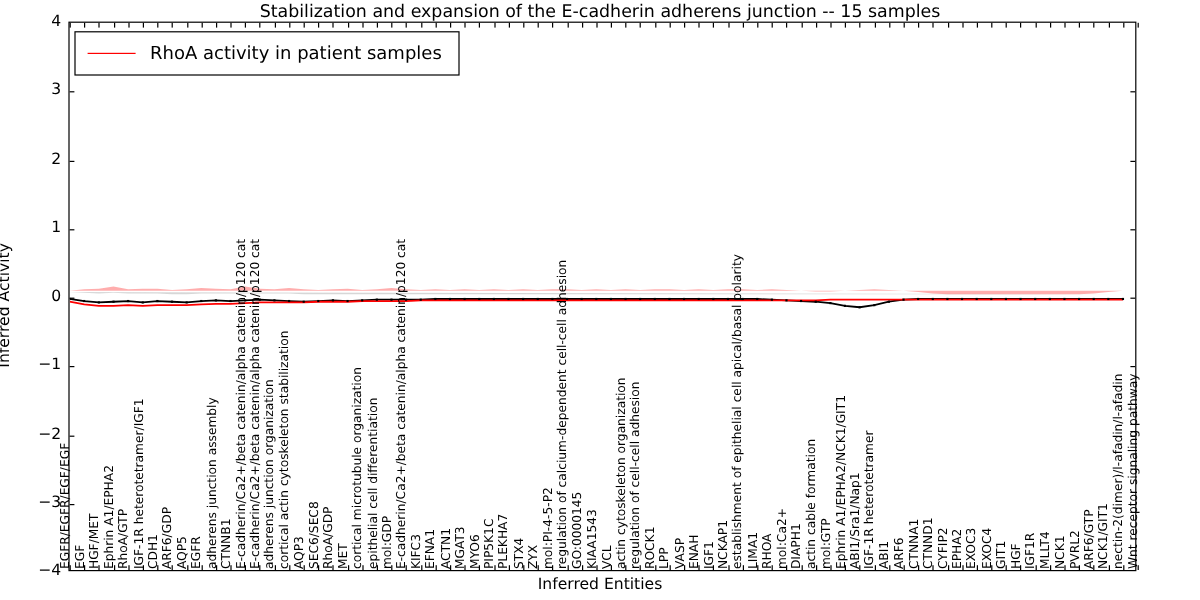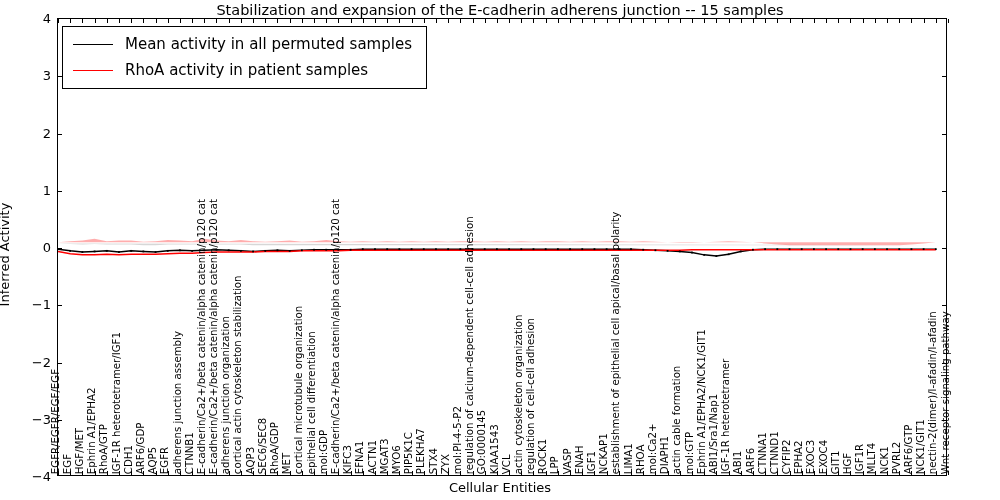--- a/index.html
+++ b/index.html
@@ -62,21 +62,21 @@
   svg{display:block;}
 </style>
 </head>
 <body>
 
 <div id="fig">
 
   <div id="title">Stabilization and expansion of the E-cadherin adherens junction -- 15 samples</div>
 
   <div id="ylabel">Inferred Activity</div>
-  <div id="xlabel">Cellular Entities</div>
+  <div id="xlabel">Inferred Entities</div>
 
   <div id="axes">
     <div id="plotclip">
       <svg id="plotsvg" width="890" height="458">
           <path d="M 0.00 224.42 L 12.19 224.99 L 24.38 225.57 L 36.58 224.99 L 48.77 225.57 L 60.96 225.57 L 73.15 225.57 L 85.34 226.14 L 97.53 226.14 L 109.73 225.57 L 121.92 225.57 L 134.11 225.57 L 146.30 225.57 L 158.49 225.57 L 170.68 225.57 L 182.88 225.57 L 195.07 226.14 L 207.26 226.14 L 219.45 226.14 L 231.64 226.14 L 243.84 226.14 L 256.03 226.14 L 268.22 226.14 L 280.41 226.14 L 292.60 226.14 L 304.79 226.14 L 316.99 226.14 L 329.18 226.14 L 341.37 226.14 L 353.56 226.14 L 365.75 226.14 L 377.95 226.14 L 390.14 226.14 L 402.33 226.14 L 414.52 226.14 L 426.71 226.14 L 438.90 226.14 L 451.10 226.14 L 463.29 226.14 L 475.48 226.14 L 487.67 226.14 L 499.86 226.14 L 512.05 226.14 L 524.25 226.14 L 536.44 226.14 L 548.63 226.14 L 560.82 226.14 L 573.01 226.14 L 585.21 226.14 L 597.40 226.14 L 609.59 226.14 L 621.78 226.14 L 633.97 226.14 L 646.16 226.14 L 658.36 226.14 L 670.55 226.14 L 682.74 226.14 L 694.93 226.14 L 707.12 226.14 L 719.32 226.14 L 731.51 226.14 L 743.70 226.14 L 755.89 226.14 L 768.08 226.14 L 780.27 226.14 L 792.47 226.14 L 804.66 226.14 L 816.85 226.14 L 829.04 226.14 L 841.23 226.14 L 853.42 226.14 L 865.62 226.14 L 877.81 226.14 L 890.00 NaN L 890.00 NaN L 877.81 234.72 L 865.62 234.15 L 853.42 233.58 L 841.23 233.58 L 829.04 233.58 L 816.85 233.58 L 804.66 233.58 L 792.47 233.58 L 780.27 233.58 L 768.08 233.58 L 755.89 233.58 L 743.70 233.58 L 731.51 233.58 L 719.32 233.58 L 707.12 233.58 L 694.93 234.72 L 682.74 238.16 L 670.55 243.88 L 658.36 247.32 L 646.16 248.47 L 633.97 246.17 L 621.78 243.88 L 609.59 241.59 L 597.40 239.31 L 585.21 237.02 L 573.01 235.87 L 560.82 235.30 L 548.63 235.30 L 536.44 235.30 L 524.25 235.30 L 512.05 235.30 L 499.86 235.30 L 487.67 235.30 L 475.48 235.30 L 463.29 235.30 L 451.10 235.30 L 438.90 235.30 L 426.71 235.30 L 414.52 235.30 L 402.33 235.30 L 390.14 235.30 L 377.95 235.30 L 365.75 235.30 L 353.56 235.30 L 341.37 235.30 L 329.18 235.30 L 316.99 235.30 L 304.79 235.30 L 292.60 235.87 L 280.41 235.87 L 268.22 235.87 L 256.03 235.87 L 243.84 236.44 L 231.64 237.02 L 219.45 236.44 L 207.26 237.02 L 195.07 237.59 L 182.88 237.02 L 170.68 236.44 L 158.49 235.87 L 146.30 236.44 L 134.11 237.02 L 121.92 236.44 L 109.73 237.02 L 97.53 238.16 L 85.34 237.59 L 73.15 237.02 L 60.96 238.16 L 48.77 237.02 L 36.58 237.59 L 24.38 238.16 L 12.19 237.02 L 0.00 235.87 Z" fill="#9a9a9a" fill-opacity="0.40" stroke="none"></path>
           <path d="M 0.00 223.28 L 12.19 222.13 L 24.38 221.56 L 36.58 219.84 L 48.77 222.13 L 60.96 221.56 L 73.15 221.56 L 85.34 222.70 L 97.53 222.13 L 109.73 220.99 L 121.92 221.56 L 134.11 222.13 L 146.30 219.84 L 158.49 221.56 L 170.68 222.13 L 182.88 220.99 L 195.07 222.13 L 207.26 222.70 L 219.45 222.13 L 231.64 221.56 L 243.84 222.70 L 256.03 222.13 L 268.22 220.99 L 280.41 222.13 L 292.60 222.70 L 304.79 222.13 L 316.99 222.70 L 329.18 222.13 L 341.37 222.70 L 353.56 222.13 L 365.75 222.70 L 377.95 222.13 L 390.14 222.70 L 402.33 222.13 L 414.52 222.13 L 426.71 222.70 L 438.90 222.13 L 451.10 222.70 L 463.29 222.13 L 475.48 222.70 L 487.67 222.13 L 499.86 222.13 L 512.05 222.70 L 524.25 222.13 L 536.44 222.70 L 548.63 222.13 L 560.82 222.13 L 573.01 222.70 L 585.21 222.13 L 597.40 222.70 L 609.59 223.28 L 621.78 223.85 L 633.97 223.85 L 646.16 223.28 L 658.36 222.70 L 670.55 222.13 L 682.74 222.70 L 694.93 223.28 L 707.12 224.42 L 719.32 225.57 L 731.51 226.14 L 743.70 226.14 L 755.89 226.14 L 768.08 226.14 L 780.27 226.14 L 792.47 226.14 L 804.66 226.14 L 816.85 226.14 L 829.04 226.14 L 841.23 226.14 L 853.42 225.57 L 865.62 224.42 L 877.81 223.28 L 890.00 NaN L 890.00 NaN L 877.81 237.02 L 865.62 235.87 L 853.42 234.72 L 841.23 234.15 L 829.04 234.15 L 816.85 234.15 L 804.66 234.15 L 792.47 234.15 L 780.27 234.15 L 768.08 234.15 L 755.89 234.15 L 743.70 234.15 L 731.51 234.15 L 719.32 234.72 L 707.12 235.87 L 694.93 237.59 L 682.74 238.73 L 670.55 239.31 L 658.36 238.73 L 646.16 238.16 L 633.97 237.59 L 621.78 238.16 L 609.59 238.73 L 597.40 239.31 L 585.21 239.88 L 573.01 239.31 L 560.82 239.88 L 548.63 239.88 L 536.44 239.31 L 524.25 239.88 L 512.05 239.31 L 499.86 239.88 L 487.67 239.88 L 475.48 239.31 L 463.29 239.88 L 451.10 239.31 L 438.90 239.88 L 426.71 239.31 L 414.52 239.88 L 402.33 239.88 L 390.14 239.31 L 377.95 239.88 L 365.75 239.31 L 353.56 239.88 L 341.37 239.31 L 329.18 239.88 L 316.99 239.31 L 304.79 240.45 L 292.60 239.88 L 280.41 241.02 L 268.22 242.74 L 256.03 241.59 L 243.84 241.02 L 231.64 243.31 L 219.45 242.74 L 207.26 242.17 L 195.07 243.31 L 182.88 245.03 L 170.68 243.88 L 158.49 245.03 L 146.30 248.47 L 134.11 246.17 L 121.92 247.32 L 109.73 249.61 L 97.53 248.47 L 85.34 247.89 L 73.15 249.61 L 60.96 250.18 L 48.77 248.47 L 36.58 251.90 L 24.38 250.18 L 12.19 247.32 L 0.00 241.59 Z" fill="#ff0000" fill-opacity="0.32" stroke="none"></path>
           <path d="M 0.00 230.15 L 12.19 231.86 L 24.38 233.01 L 36.58 232.44 L 48.77 231.86 L 60.96 233.01 L 73.15 231.86 L 85.34 232.44 L 97.53 233.01 L 109.73 231.86 L 121.92 231.29 L 134.11 231.86 L 146.30 231.29 L 158.49 230.72 L 170.68 231.29 L 182.88 231.86 L 195.07 232.44 L 207.26 231.86 L 219.45 231.29 L 231.64 231.86 L 243.84 231.29 L 256.03 230.72 L 268.22 230.72 L 280.41 230.72 L 292.60 230.72 L 304.79 230.15 L 316.99 230.15 L 329.18 230.15 L 341.37 230.15 L 353.56 230.15 L 365.75 230.15 L 377.95 230.15 L 390.14 230.15 L 402.33 230.15 L 414.52 230.15 L 426.71 230.15 L 438.90 230.15 L 451.10 230.15 L 463.29 230.15 L 475.48 230.15 L 487.67 230.15 L 499.86 230.15 L 512.05 230.15 L 524.25 230.15 L 536.44 230.15 L 548.63 230.15 L 560.82 230.15 L 573.01 230.15 L 585.21 230.72 L 597.40 231.29 L 609.59 231.86 L 621.78 232.44 L 633.97 233.58 L 646.16 235.87 L 658.36 237.02 L 670.55 235.30 L 682.74 232.44 L 694.93 230.72 L 707.12 230.15 L 719.32 230.15 L 731.51 230.15 L 743.70 230.15 L 755.89 230.15 L 768.08 230.15 L 780.27 230.15 L 792.47 230.15 L 804.66 230.15 L 816.85 230.15 L 829.04 230.15 L 841.23 230.15 L 853.42 230.15 L 865.62 230.15 L 877.81 230.15 L 890.00 NaN" fill="none" stroke="#000000" stroke-width="1.5"></path>
           <path d="M 0.00 232.44 L 12.19 234.72 L 24.38 235.87 L 36.58 235.87 L 48.77 235.30 L 60.96 235.87 L 73.15 235.30 L 85.34 235.30 L 97.53 235.30 L 109.73 234.72 L 121.92 234.15 L 134.11 234.15 L 146.30 233.58 L 158.49 233.01 L 170.68 233.01 L 182.88 233.01 L 195.07 233.01 L 207.26 232.44 L 219.45 232.44 L 231.64 232.44 L 243.84 231.86 L 256.03 231.86 L 268.22 231.86 L 280.41 231.86 L 292.60 231.29 L 304.79 231.29 L 316.99 231.29 L 329.18 231.29 L 341.37 231.29 L 353.56 231.29 L 365.75 231.29 L 377.95 231.29 L 390.14 231.29 L 402.33 231.29 L 414.52 231.29 L 426.71 231.29 L 438.90 231.29 L 451.10 231.29 L 463.29 231.29 L 475.48 231.29 L 487.67 231.29 L 499.86 231.29 L 512.05 231.29 L 524.25 231.29 L 536.44 231.29 L 548.63 231.29 L 560.82 231.29 L 573.01 231.29 L 585.21 231.29 L 597.40 231.29 L 609.59 231.29 L 621.78 231.29 L 633.97 230.72 L 646.16 230.72 L 658.36 230.72 L 670.55 230.72 L 682.74 230.72 L 694.93 230.72 L 707.12 230.72 L 719.32 230.72 L 731.51 230.72 L 743.70 230.72 L 755.89 230.72 L 768.08 230.72 L 780.27 230.72 L 792.47 230.72 L 804.66 230.72 L 816.85 230.72 L 829.04 230.72 L 841.23 230.72 L 853.42 230.72 L 865.62 230.72 L 877.81 230.72 L 890.00 NaN" fill="none" stroke="#ff0000" stroke-width="1.5"></path>
           <rect x="-0.90" y="229.25" width="1.8" height="1.8" fill="#000"></rect>
           <rect x="11.29" y="230.96" width="1.8" height="1.8" fill="#000"></rect>
@@ -401,22 +401,18 @@
       <div class="xcat" style="left: 832.641px;">NCK1</div>
       <div class="xcat" style="left: 844.833px;">PVRL2</div>
       <div class="xcat" style="left: 857.025px;">ARF6/GTP</div>
       <div class="xcat" style="left: 869.216px;">NCK1/GIT1</div>
       <div class="xcat" style="left: 881.408px;">nectin-2(dimer)/l-afadin/l-afadin</div>
       <div class="xcat" style="left: 893.6px;">Wnt receptor signaling pathway</div>
     </div>
 
   <div id="legend">
     <div class="leg-row">
-      <span class="leg-line"></span>
-      <span class="leg-txt">Mean activity in all permuted samples</span>
-    </div>
-    <div class="leg-row">
       <span class="leg-line red"></span>
       <span class="leg-txt">RhoA activity in patient samples</span>
     </div>
   </div>
 
 </div>
 
 </body></html>

